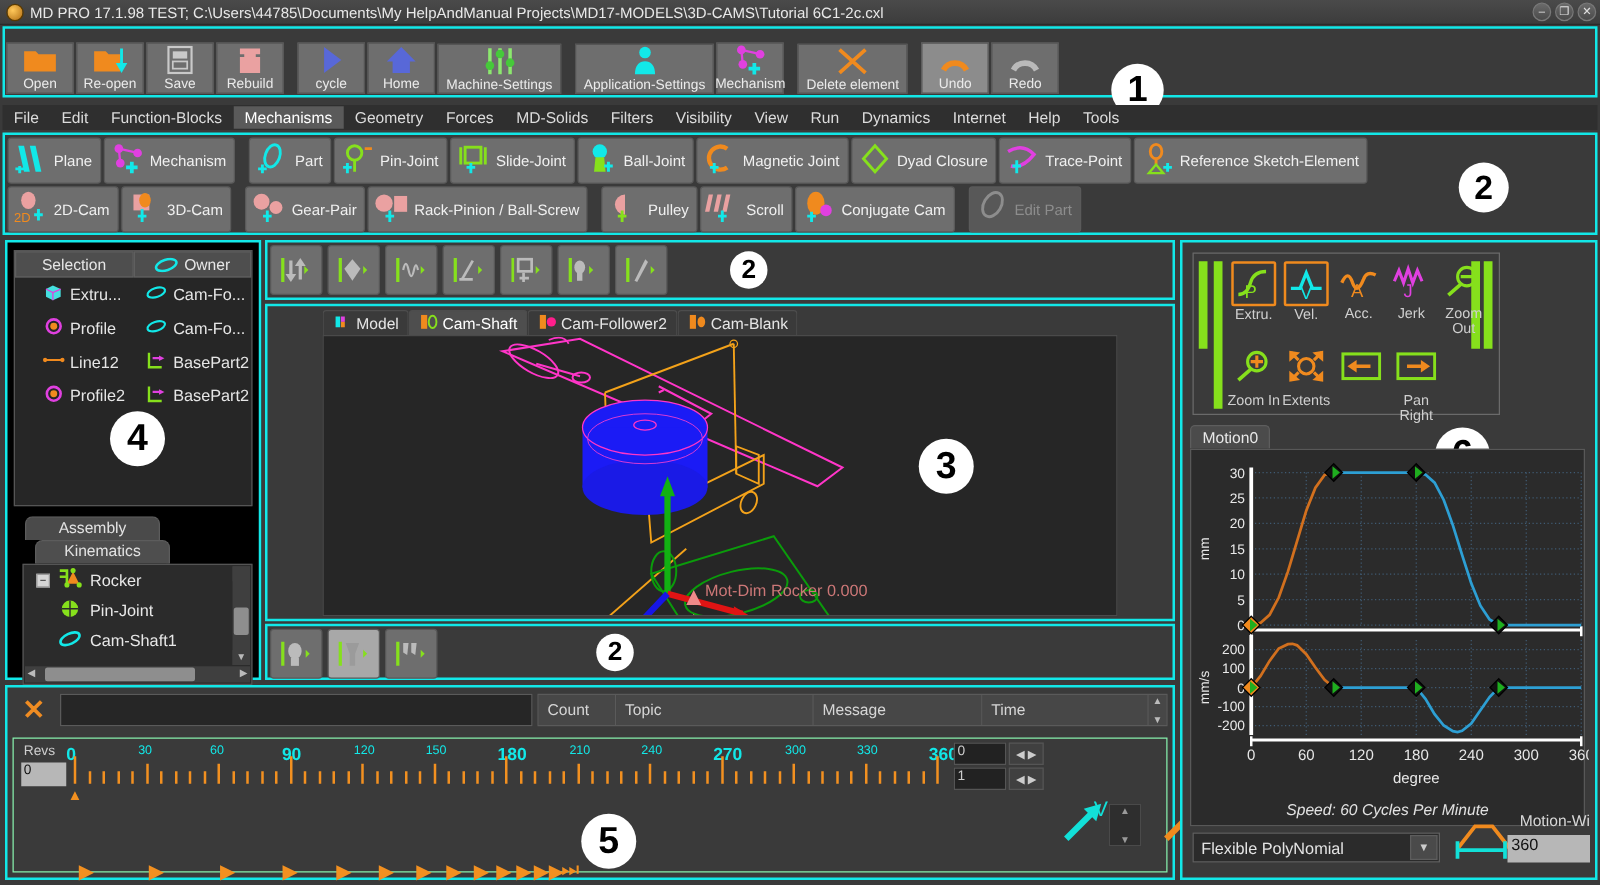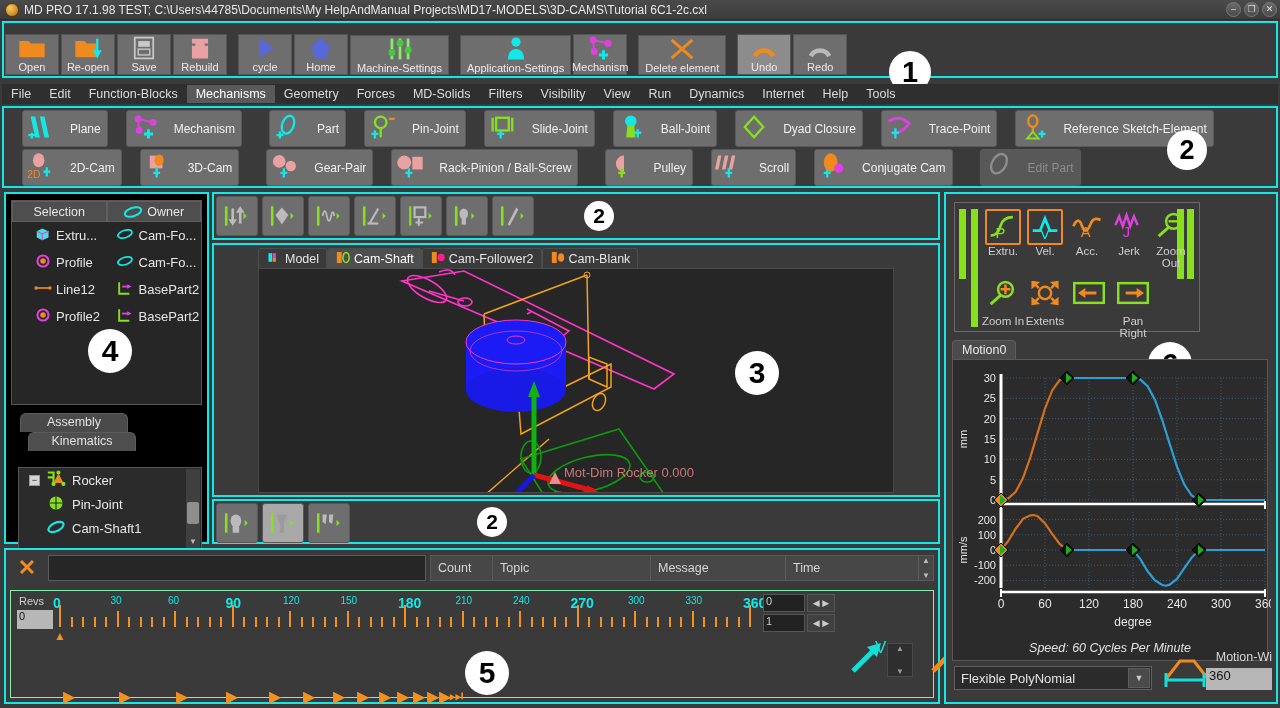--- a/index.html
+++ b/index.html
@@ -38,38 +38,38 @@
   #menubar { position:absolute; left:2px; top:84px; width:1276px; height:20px;
     background:#2f2f2f; display:flex; align-items:center; }
   #menubar .mi { padding:2px 9px; font-size:12.5px; color:#dcdcdc; }
   #menubar .mi.active { background:#5a5a5a; color:#fff; }
 
   
   #ribbon { left:2px; top:106px; width:1276px; height:82px; background:#3a3a3a; }
   .rbrow { display:flex; height:37px; margin:2px; }
   .rbtn { background:#6e6e6e; border:1px solid #5a5a5a; margin-right:2px;
     display:flex; align-items:center; padding:0 6px 0 3px; color:#f0f0f0;
-    font-size:12px; gap:14px; border-radius:3px;margin-left:16px; }
+    font-size:12px; gap:3px; border-radius:3px; }
   .rbtn.disabled { background:#585858; color:#8d8d8d;justify-content:center; }
   .rgap { width:9px; }
 
   
   #leftpanel { left:4px; top:192px; width:205px; height:352px; background:#000000; }
   .seltbl { margin:6px 5px 0 5px; background:#262626; border:1px solid #555;
     height:205px; }
   .selhdrrow { display:flex; height:21px; }
   .selhdr { background:#4e4e4e; border:1px solid #5f5f5f; flex:1;
     display:flex; align-items:center; justify-content:center; gap:4px;
     font-size:12.5px; color:#e6e6e6; }
   .selrow { display:flex; height:27px; align-items:center; }
   .selcell { width:50%; display:flex; align-items:center; gap:4px; padding-left:22px;
     font-size:13px; color:#e6e6e6; overflow:hidden; white-space:nowrap; }
   .selcell.own { padding-left:8px; }
 
-  .tabstrip { margin:8px 0 16px 14px; display:flex; flex-direction:column; width:180px; }
+  .tabstrip { margin:8px 0 0 14px; display:flex; flex-direction:column; width:180px; }
   .ptab { background:#4a4a4a; border:1px solid #5c5c5c; border-bottom:none;
     border-radius:6px 6px 0 0; height:19px; width:108px; text-align:center;
     font-size:12.5px; color:#e2e2e2; line-height:17px; }
   .ptab.t2 { margin-left:8px; background:#4e4e4e; }
   .treebox { margin:0 5px 0 12px; background:#2b2b2b; border:1px solid #555;
     height:97px; position:relative; overflow:hidden; }
   .trow { display:flex; align-items:center; gap:5px; height:24px; padding-left:26px;
     font-size:13px; color:#e8e8e8; }
   .vscroll { position:absolute; right:1px; top:1px; width:14px; bottom:15px;
     background:#3f3f3f; }
@@ -368,20 +368,27 @@
           </svg></span>
         <span>Slide-Joint</span>
       </div>
       <div class="rbtn">
         <span><svg width="30" height="32" viewBox="0 0 26 22">
             <circle cx="12" cy="6" r="5" fill="#12e8e8"></circle>
             <path d="M9 10 L8 20 h8 l-1-10z" fill="#86e01c"></path>
             <path d="M18 13v7M15 16h6" stroke="#12e8e8" stroke-width="2"></path>
           </svg></span>
         <span>Ball-Joint</span>
+      </div>
+      <div class="rbtn">
+        <span><svg width="30" height="32" viewBox="0 0 26 22">
+            <path d="M18 4 A8 8 0 1 0 18 17" fill="none" stroke="#f08a1e" stroke-width="3"></path>
+            <path d="M9 14v7M6 17h6" stroke="#12e8e8" stroke-width="2"></path>
+          </svg></span>
+        <span>Magnetic Joint</span>
       </div>
       <div class="rbtn">
         <span><svg width="30" height="32" viewBox="0 0 26 22">
             <path d="M13 2 L21 11 L13 20 L5 11 Z" fill="none" stroke="#86e01c" stroke-width="2"></path>
           </svg></span>
         <span>Dyad Closure</span>
       </div>
       <div class="rbtn">
         <span><svg width="30" height="32" viewBox="0 0 26 22">
             <path d="M3 6 q10 -6 18 2 q-8 10 -16 8" fill="none" stroke="#e040e0" stroke-width="2.4"></path>

